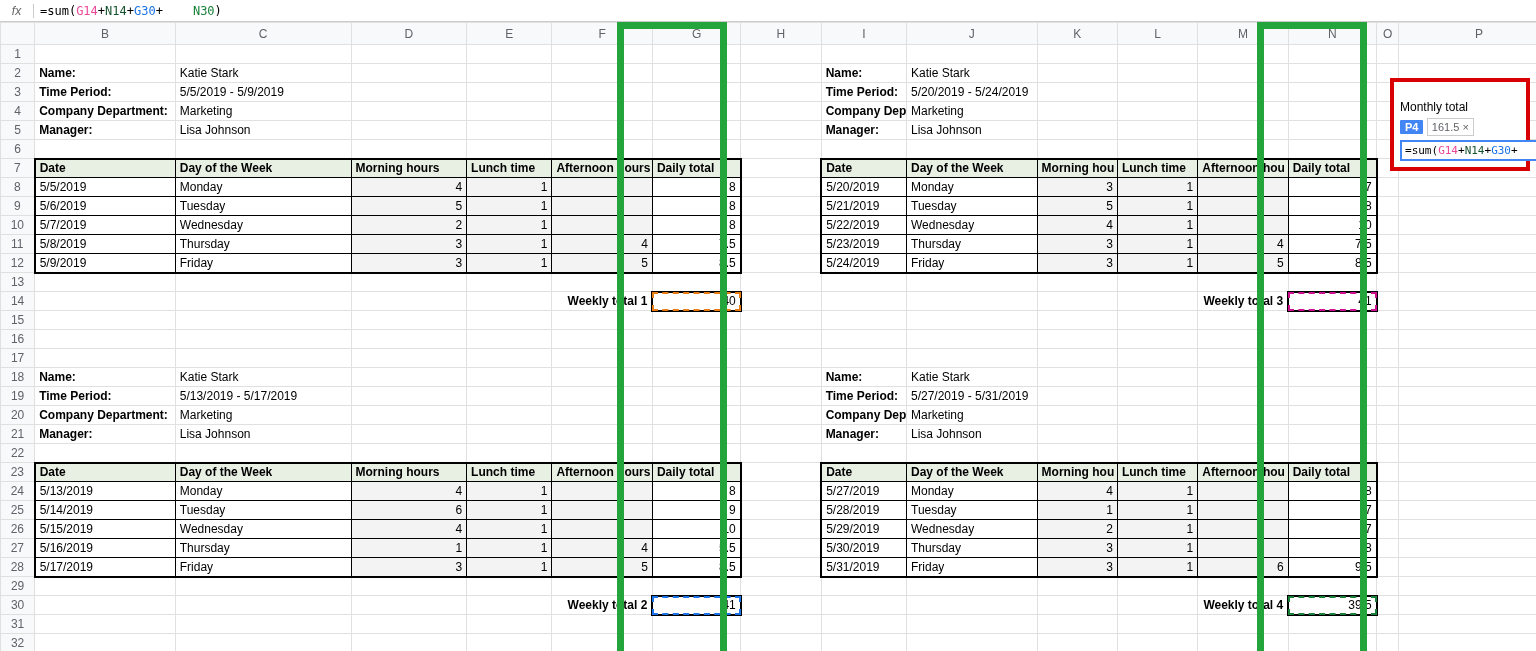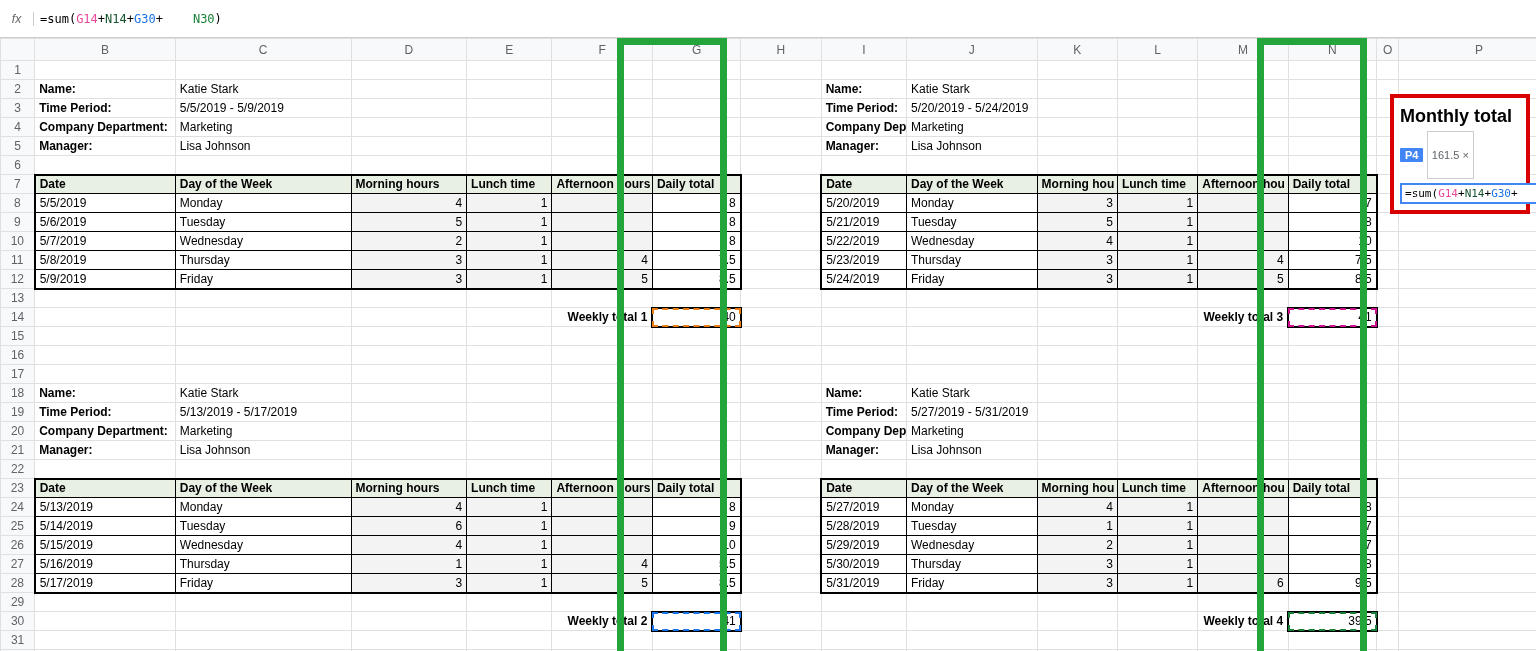--- a/index.html
+++ b/index.html
@@ -7,21 +7,21 @@
     margin: 0;
     font-family: Arial, sans-serif;
     font-size: 12px;
     background: #fff;
     color: #000;
     user-select: none;
   }
   .formula-bar {
     display: flex;
     align-items: center;
-    height: 38px;
+    height: 22px;
     border-bottom: 1px solid #ccc;
     background: #fff;
   }
   .fx {
     width: 34px;
     text-align: center;
     font-style: italic;
     color: #666;
     border-right: 1px solid #ccc;
   }
@@ -105,35 +105,35 @@
     pointer-events: none;
   }
 
   
   .red-box {
     position: absolute;
     border: 4px solid #d80000;
     background: #fff;
     padding: 4px 6px 6px 6px;
   }
-  .red-box h3 { margin: 4px 0 4px 0; font-size: 18px; font-weight: bold; }
+  .red-box h3 { margin: 14px 0 4px 0; font-size: 12px; font-weight: normal; }
   .red-box .chip {
     display: inline-block;
     background: #4285f4;
     color: #fff;
     font-size: 11px;
     font-weight: bold;
     padding: 1px 5px;
     border-radius: 1px;
   }
   .red-box .hint {
     display: inline-block;
     color: #5f6368;
     font-size: 11px;
-    padding: 17px 4px;
+    padding: 2px 4px;
     border: 1px solid #ccc;
   }
   .red-box .mini-formula {
     margin-top: 4px;
     font-family: 'Consolas', monospace;
     font-size: 11px;
     border: 2px solid #4285f4;
     background: #fff;
     padding: 2px 3px;
     display: inline-block;

